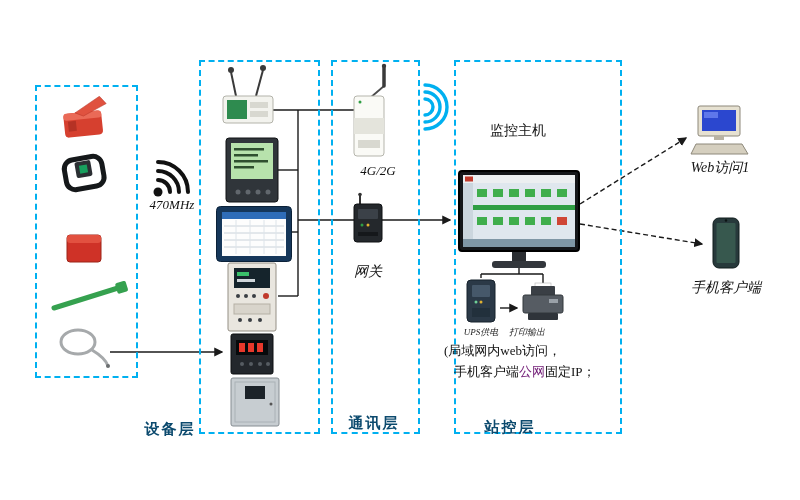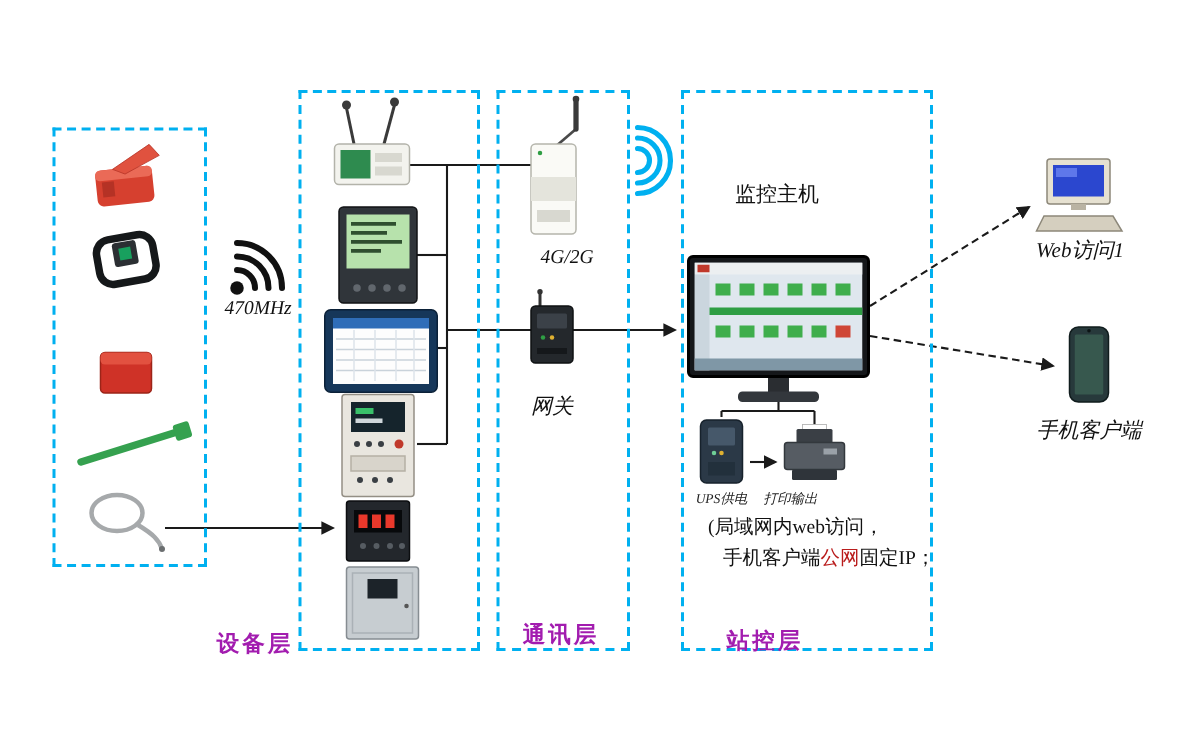--- a/index.html
+++ b/index.html
@@ -1,31 +1,31 @@
 <!DOCTYPE html>
 <html><head>
 <meta charset="utf-8">
 <style>
   html,body{margin:0;padding:0;background:#fff;}
   .canvas{position:relative;width:800px;height:500px;background:#fff;overflow:hidden;
           font-family:"Liberation Serif","DejaVu Serif",serif;color:#111;}
   .abs{position:absolute;}
   svg{display:block;}
   .dashed-box{position:absolute;border:2px dashed #00b0f0;background:transparent;box-sizing:border-box;}
-  .layer-label{position:absolute;font-weight:700;color:#a21caf;font-size:15px;text-align:center;
+  .layer-label{position:absolute;font-weight:700;color:#0c4a6e;font-size:15px;text-align:center;
                font-family:"Liberation Sans","DejaVu Sans",sans-serif;letter-spacing:2px;}
   .lbl{position:absolute;text-align:center;line-height:1.15;font-style:italic;}
   .small-lbl{font-size:9px;color:#222;}
   .mid-lbl{font-size:13px;color:#111;}
   .big-lbl{font-size:14px;color:#111;}
   .host-title{position:absolute;left:455px;top:122px;width:126px;text-align:center;
               font-size:14px;color:#111;line-height:1.3;}
-  .note{position:absolute;left:472px;top:340px;width:178px;font-size:13px;line-height:21px;color:#111;}
+  .note{position:absolute;left:444px;top:340px;width:178px;font-size:13px;line-height:21px;color:#111;}
   .note .indent{padding-left:10px;}
-  .hl{color:#b91c1c;}
+  .hl{color:#701a75;}
   .monitor{position:absolute;left:458px;top:170px;width:122px;height:82px;background:#15171a;
            border:2px solid #000;border-radius:4px;padding:3px;box-sizing:border-box;}
   .monitor-neck{position:absolute;left:512px;top:252px;width:14px;height:10px;background:#2a2d31;}
   .monitor-base{position:absolute;left:492px;top:261px;width:54px;height:7px;background:#33373c;border-radius:3px;}
 </style>
 </head>
 <body>
 
 <div class="canvas">
 

